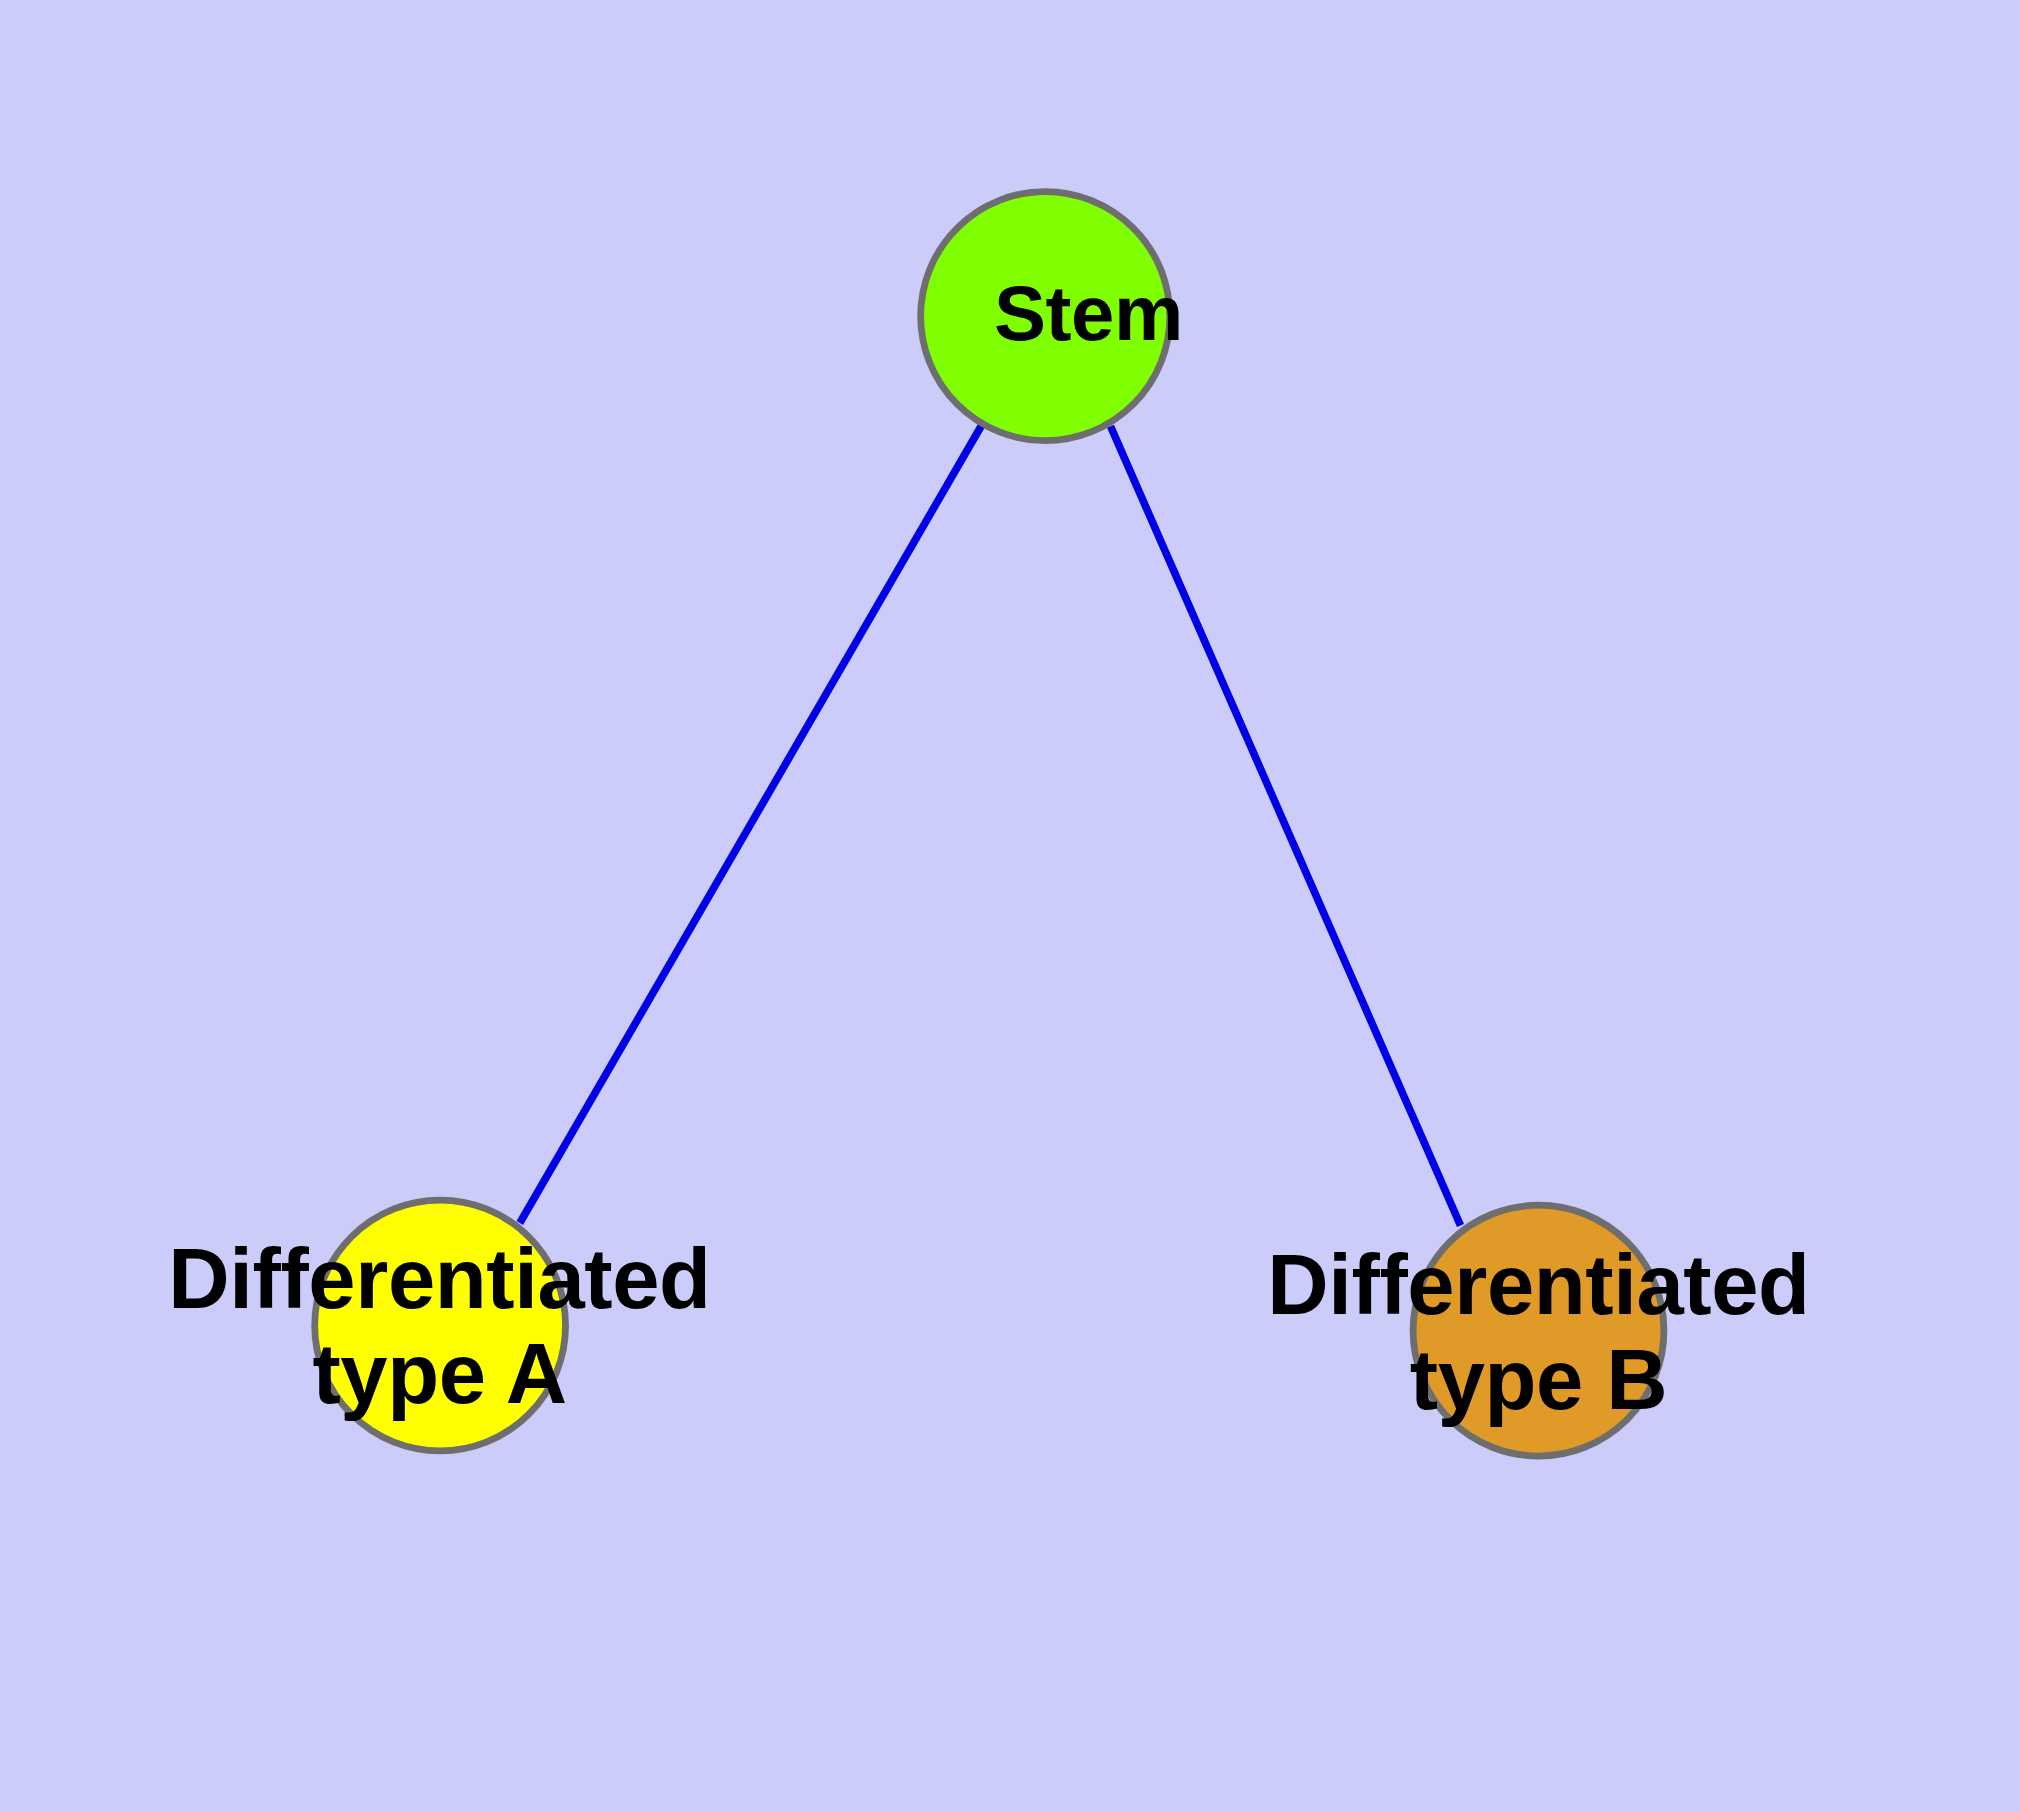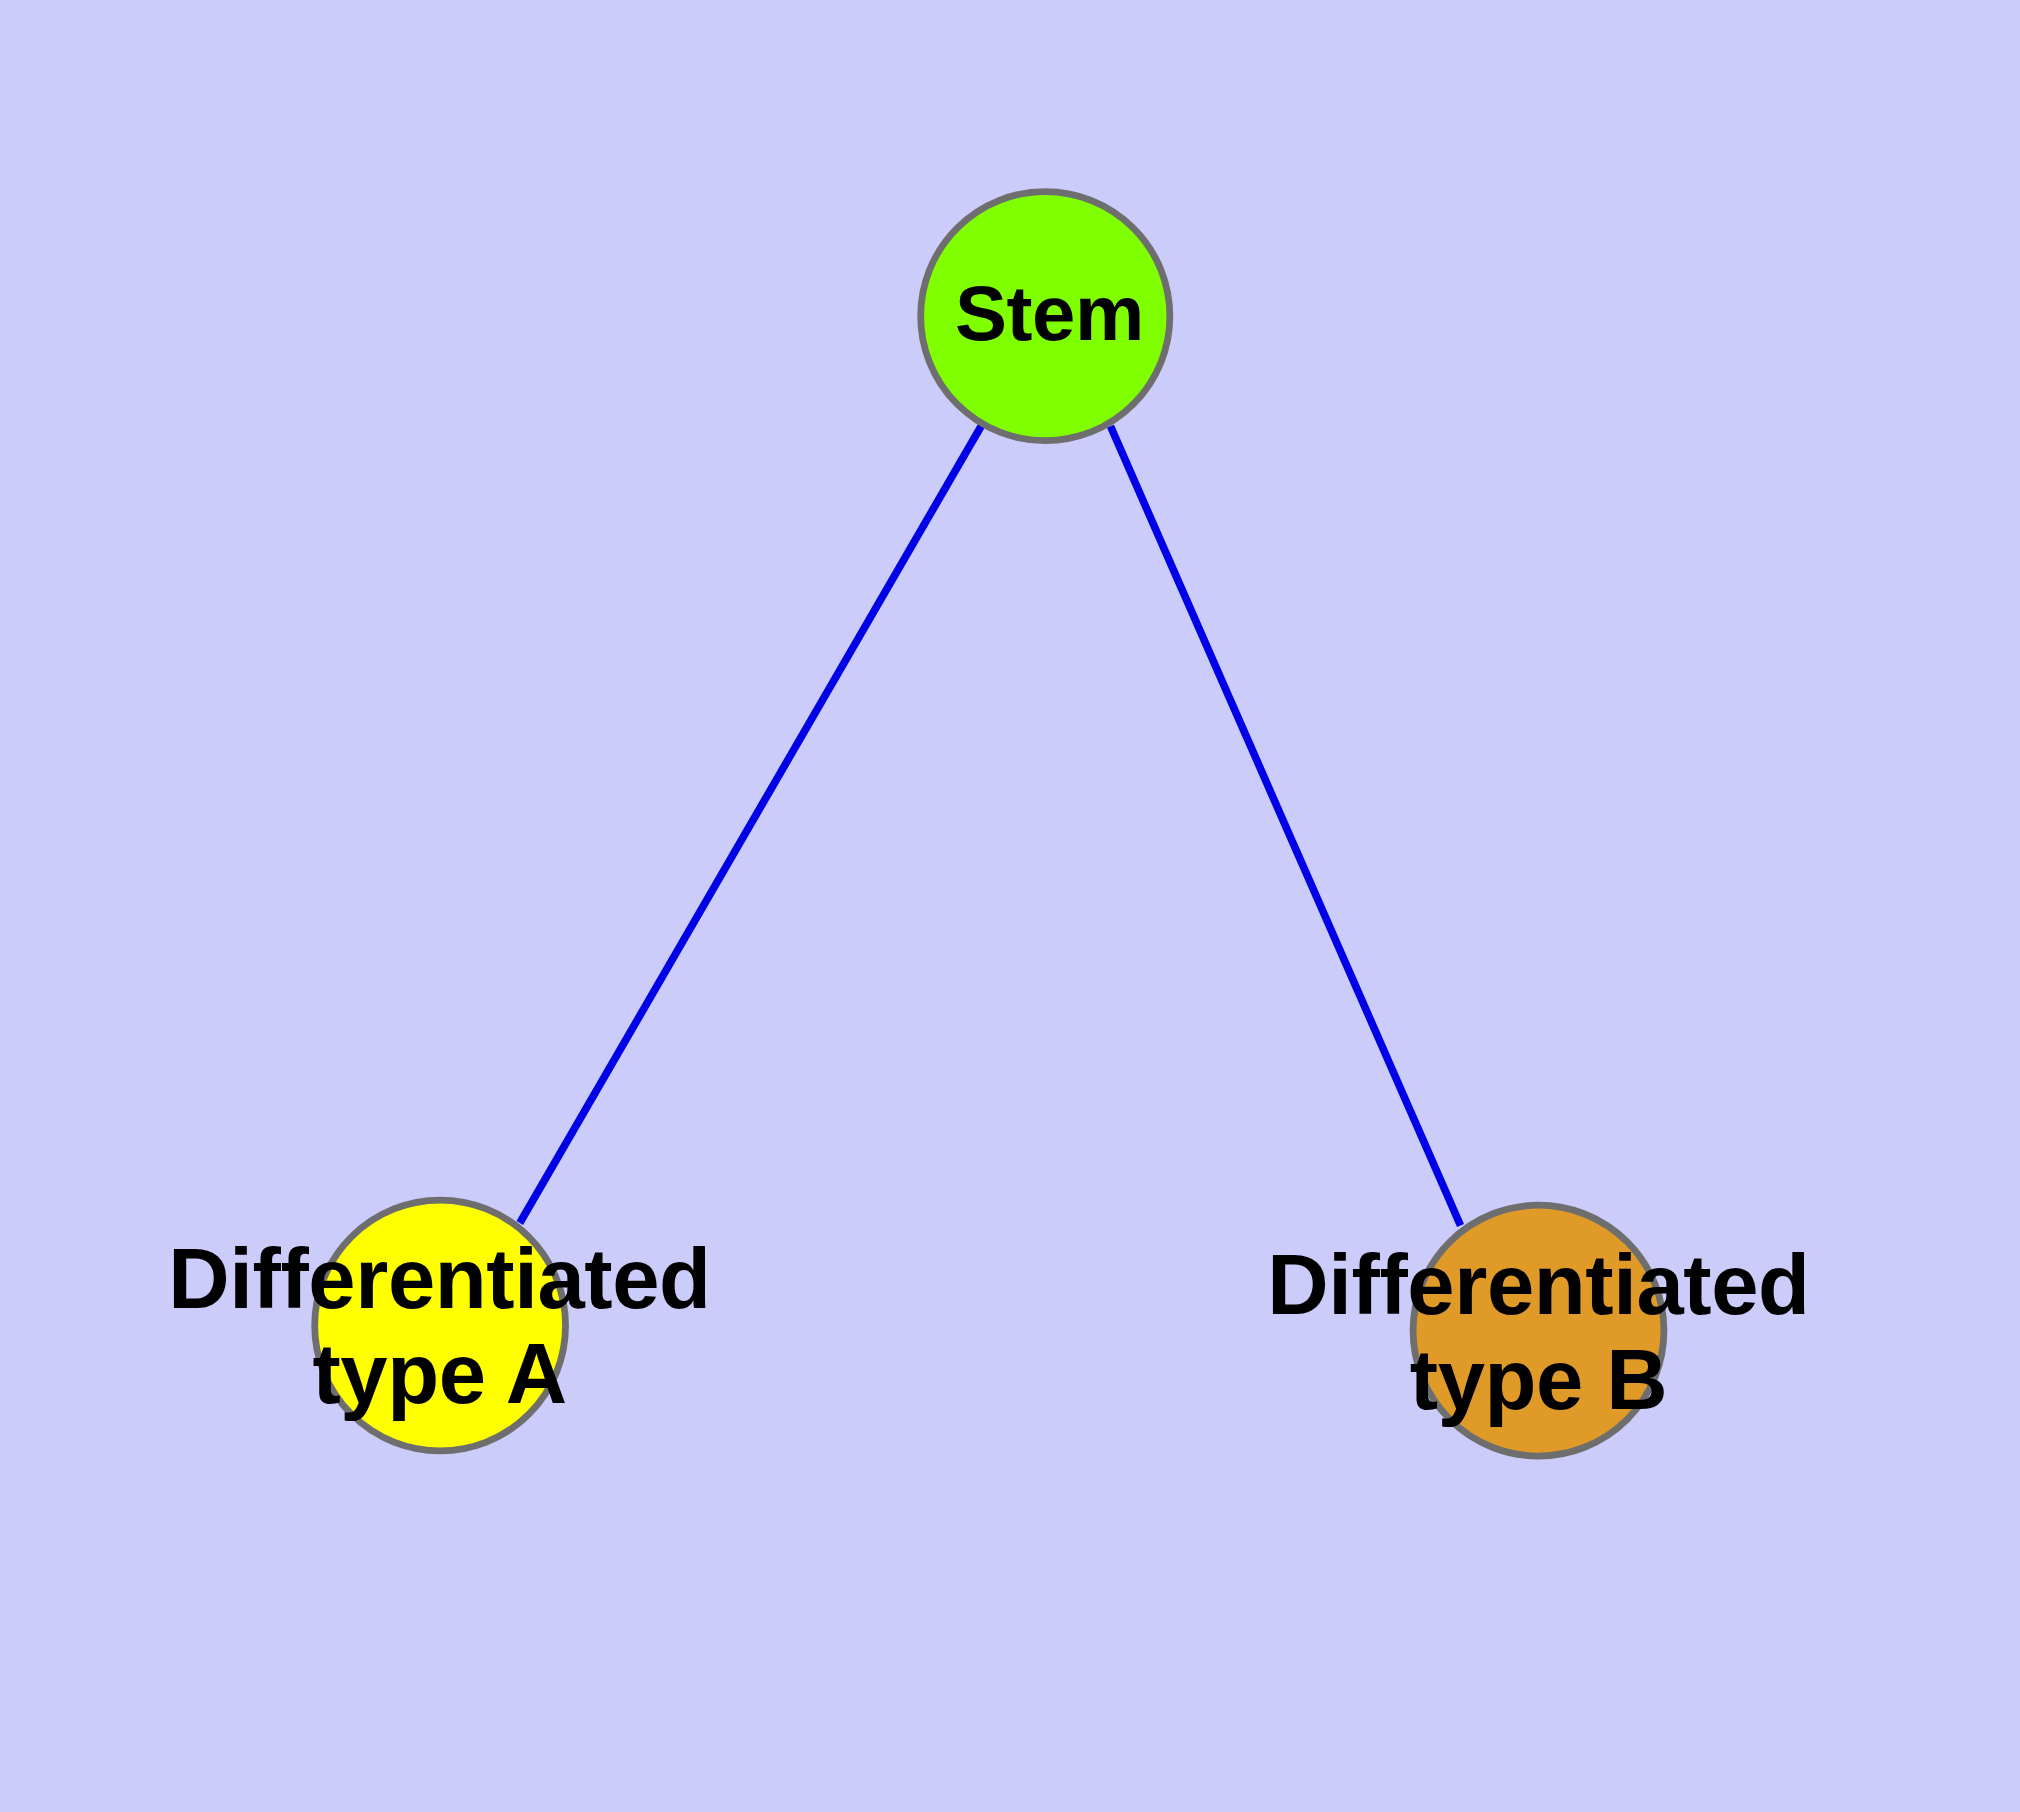--- a/index.html
+++ b/index.html
@@ -28,21 +28,21 @@
     font-weight: bold;
     color: #000000;
     white-space: pre;
     line-height: 1.12;
     pointer-events: none;
     letter-spacing: -0.4px;
   }
   .label-stem {
     font-size: 78px;
     width: 593px;
-    left: 753px;
+    left: 792px;
     top: 270px;
   }
   .label-a {
     font-size: 85px;
     width: 1017px;
     left: -69px;
     top: 1231px;
   }
   .label-b {
     font-size: 85px;

